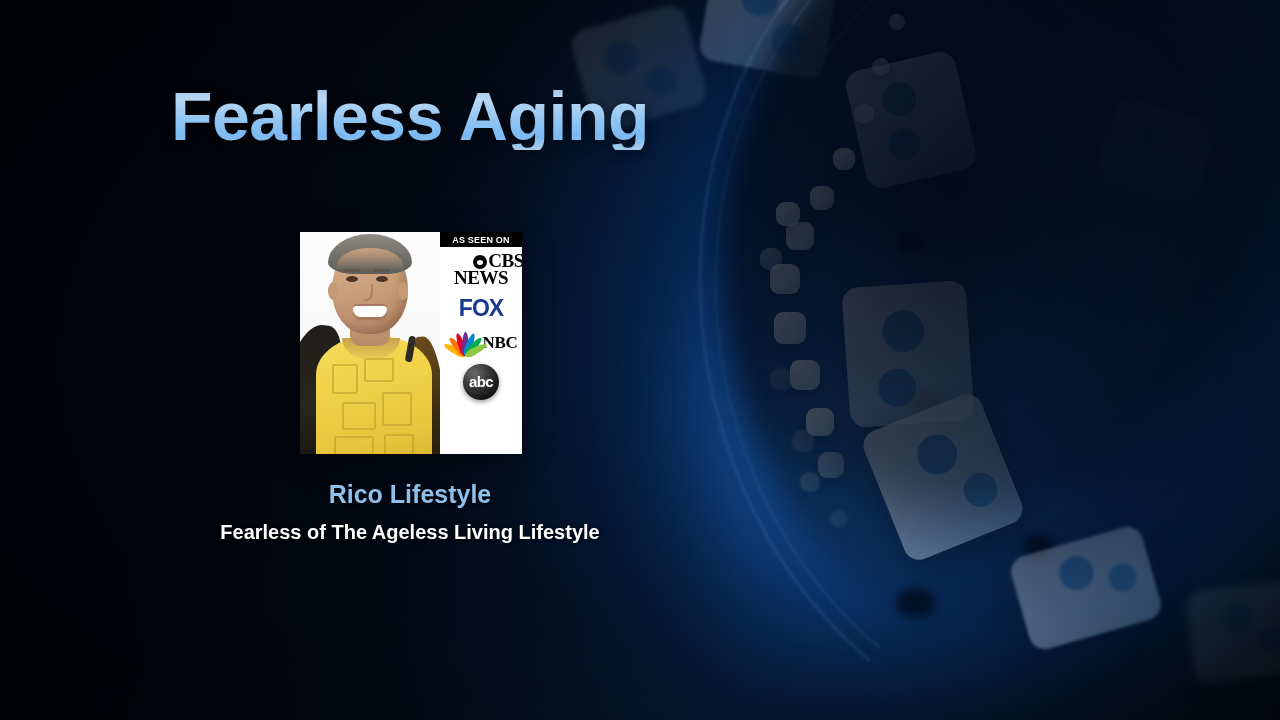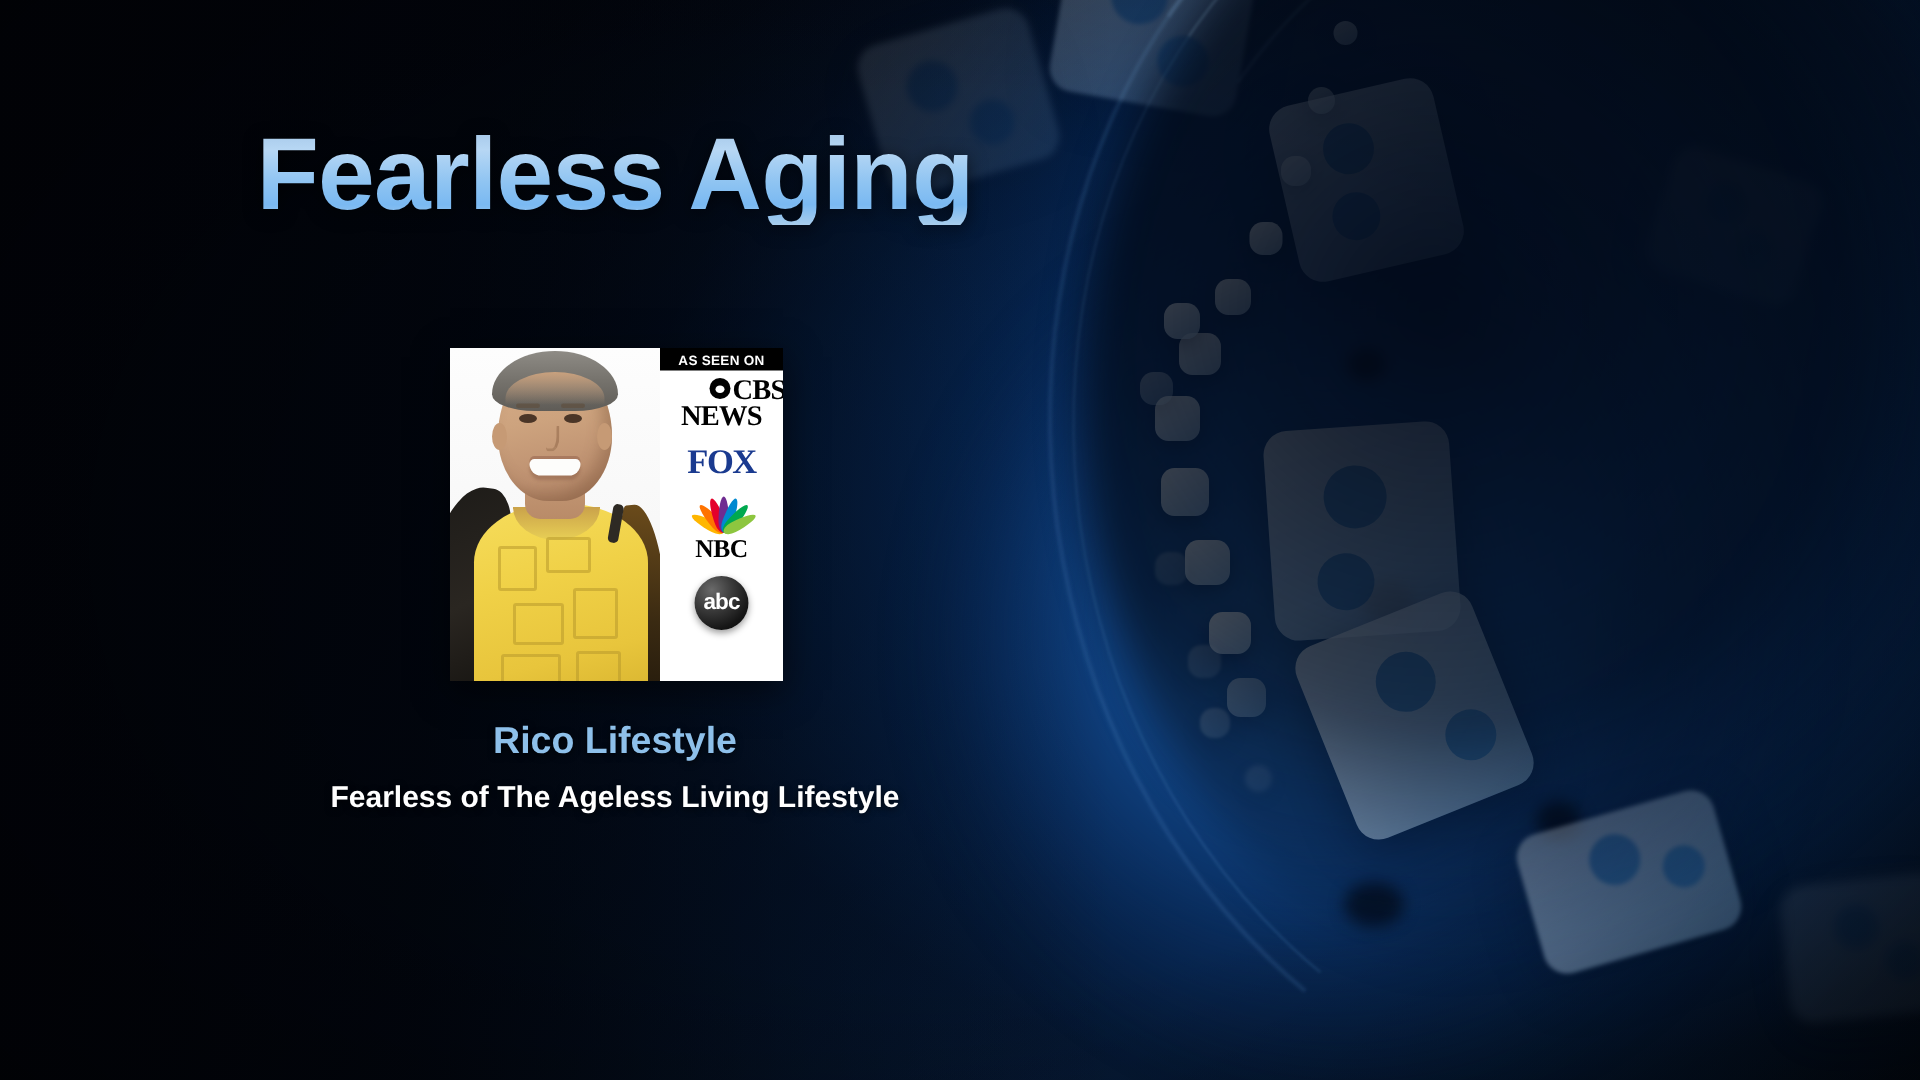--- a/index.html
+++ b/index.html
@@ -294,21 +294,21 @@
     letter-spacing:0.2px;
     display:flex; align-items:center; justify-content:center;
   }
   .logo-cbs{
     margin-top:5px;
     display:flex; flex-direction:column; align-items:center;
     font-family:"Liberation Serif", serif;
     color:#000;
     line-height:0.92;
   }
-  .cbs-row{ display:flex; align-items:flex-start;margin-left:35px; }
+  .cbs-row{ display:flex; align-items:flex-end;margin-left:35px; }
   .cbs-eye{
     width:14px; height:14px;
     border-radius:50%;
     background:#000;
     position:relative;
     margin-right:1px;
   }
   .cbs-eye::after{
     content:"";
     position:absolute; left:4px; top:4.5px;
@@ -318,25 +318,25 @@
   }
   .cbs-txt{ font-size:19px; font-weight:bold; letter-spacing:-0.5px; }
   .news-txt{ font-size:19px; font-weight:bold; letter-spacing:-0.5px; }
 
   .logo-fox{
     margin-top:8px;
     font-size:23px;
     font-weight:bold;
     color:#1a3a8f;
     letter-spacing:-1px;
-    font-family:Liberation Serif, serif;
+    font-family:Liberation Sans, sans-serif;
   }
   .logo-nbc{
     margin-top:7px;
-    display:flex; flex-direction:column; align-items:center;
+    display:flex; flex-direction:row; align-items:center;
   }
   .peacock{
     position:relative;
     width:38px; height:27px;
   }
   .feather{
     position:absolute;
     left:17px; bottom:0;
     width:7px; height:24px;
     border-radius:50% 50% 50% 50%/70% 70% 30% 30%;

